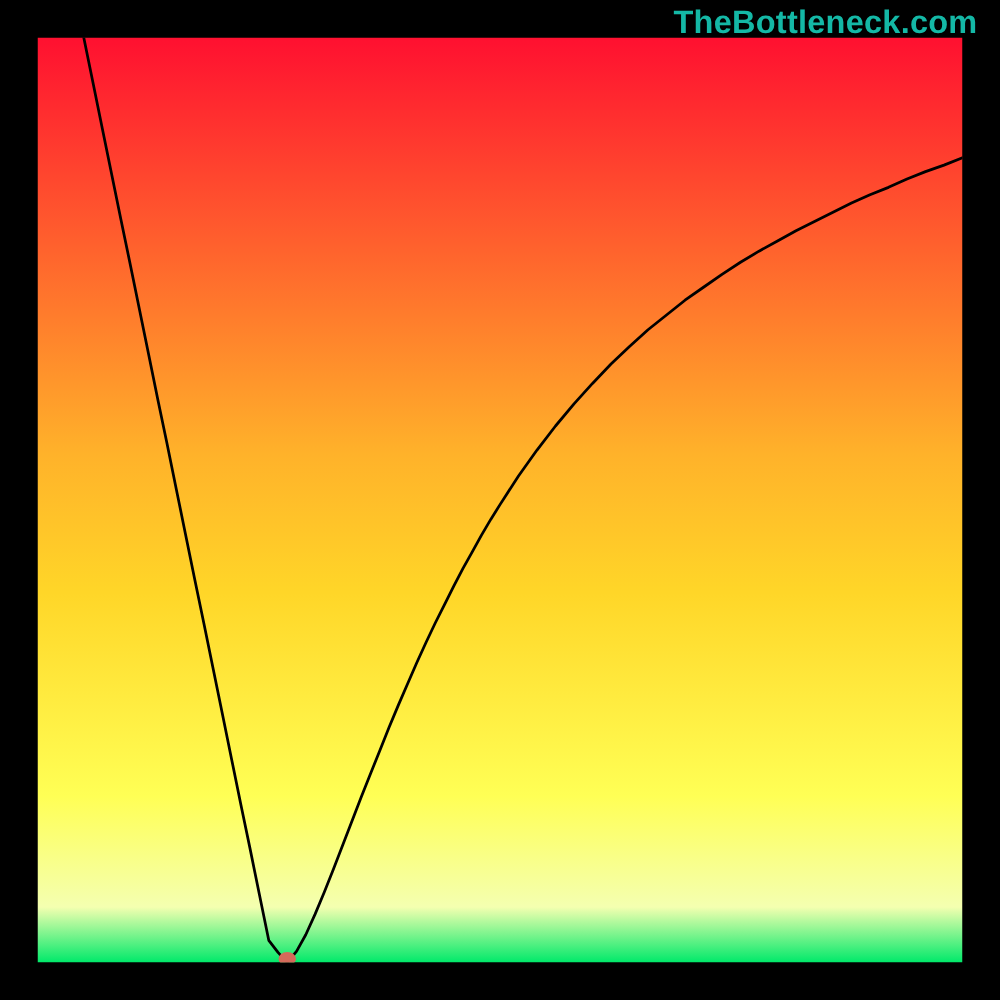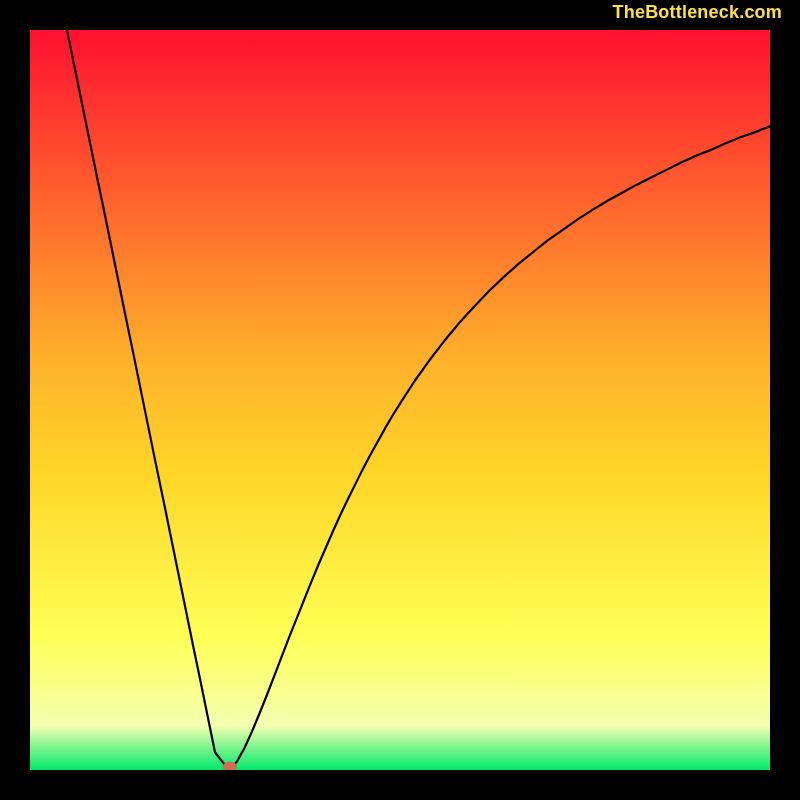--- a/index.html
+++ b/index.html
@@ -14,23 +14,23 @@
     position: relative;
     width: 800px;
     height: 800px;
     background: #000;
   }
   .watermark {
     position: absolute;
     top: 2px;
     right: 18px;
     font-family: Arial, Helvetica, sans-serif;
-    font-size: 18px;
+    font-size: 26px;
     font-weight: 600;
-    color: #fde047;
+    color: #14b8a6;
     letter-spacing: 0.2px;
   }
   svg.plot {
     position: absolute;
     left: 30px;
     top: 30px;
     width: 740px;
     height: 740px;
     display: block;
   }

